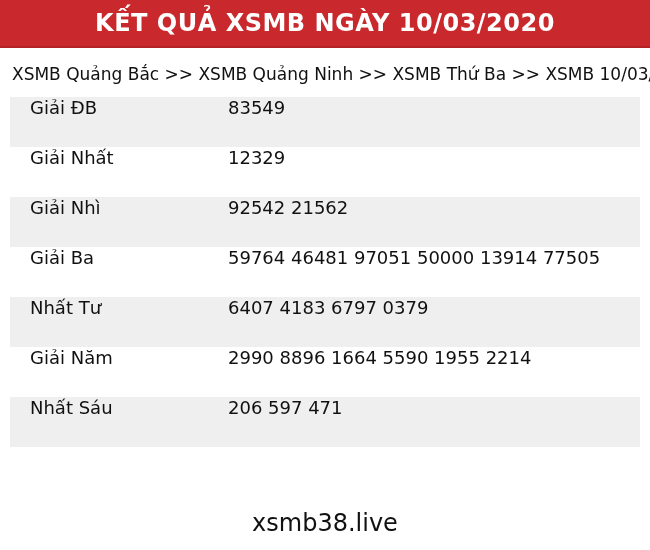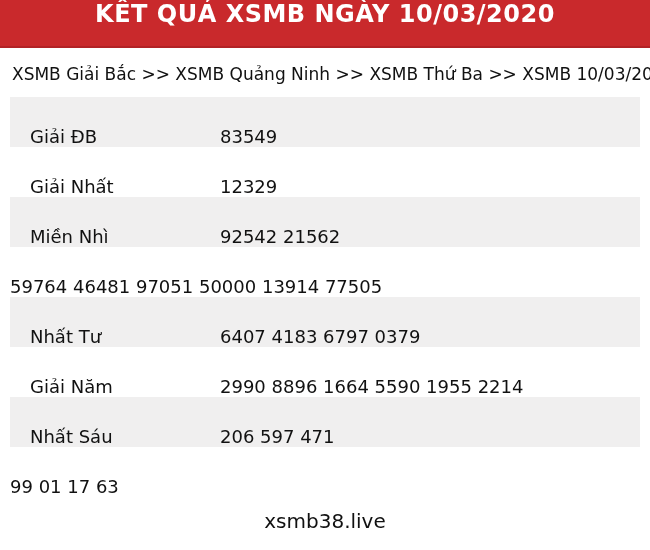--- a/index.html
+++ b/index.html
@@ -9,20 +9,21 @@
     background: #ffffff;
     font-family: "DejaVu Sans", "Liberation Sans", sans-serif;
     color: var(--text, #111111);
     overflow: hidden;
   }
   .header {
     height: 48px;
     background: var(--accent, #c9292c);
     border-bottom: 2px solid var(--accent-dark, #b22226);
     display: flex;
+    align-items: center;
     justify-content: center;
   }
   .header-title {
     color: var(--header-fg, #ffffff);
     font-size: 24px;
     font-weight: bold;
     letter-spacing: 0.5px;
     white-space: nowrap;
   }
   .breadcrumb {
@@ -32,81 +33,81 @@
   }
   .breadcrumb a.crumb {
     color: var(--text, #111111);
     text-decoration: none;
     cursor: pointer;
   }
   .breadcrumb .sep { color: var(--text, #111111); }
   .results { margin: 0 10px; }
   .row {
     display: flex;
-    align-items: flex-end;
+    align-items: flex-start;
     height: 50px;
     font-size: 18px;
   }
   .row:nth-child(odd) { background: var(--stripe, #f0efef); }
   .row-label {
     flex: 0 0 210px;
     padding-left: 20px;
   }
-  .row-numbers { flex: 1; white-space: nowrap; }
+  .row-numbers { flex: 1; white-space: nowrap; margin-left: 8px; }
   .footer {
     text-align: center;
     margin-top: 12px;
-    font-size: 20px;
+    font-size: 24px;
   }
 </style>
 </head>
 <body>
 
 <header class="header">
   <h1 class="header-title">KẾT QUẢ XSMB NGÀY 10/03/2020</h1>
 </header>
 
 <nav class="breadcrumb">
-  <a class="crumb">XSMB Giải Bắc</a>
+  <a class="crumb">XSMB Quảng Bắc</a>
   <span class="sep">&gt;&gt;</span>
   <a class="crumb">XSMB Quảng Ninh</a>
   <span class="sep">&gt;&gt;</span>
   <a class="crumb">XSMB Thứ Ba</a>
   <span class="sep">&gt;&gt;</span>
   <a class="crumb">XSMB 10/03/2020</a>
 </nav>
 
 <main class="results">
   <div class="row">
     <span class="row-label">Giải ĐB</span>
     <span class="row-numbers">83549</span>
   </div>
   <div class="row">
     <span class="row-label">Giải Nhất</span>
     <span class="row-numbers">12329</span>
   </div>
   <div class="row">
-    <span class="row-label">Miền Nhì</span>
+    <span class="row-label">Giải Nhì</span>
     <span class="row-numbers">92542 21562</span>
   </div>
   <div class="row">
+    <span class="row-label">Giải Ba</span>
     <span class="row-numbers">59764 46481 97051 50000 13914 77505</span>
   </div>
   <div class="row">
     <span class="row-label">Nhất Tư</span>
     <span class="row-numbers">6407 4183 6797 0379</span>
   </div>
   <div class="row">
     <span class="row-label">Giải Năm</span>
     <span class="row-numbers">2990 8896 1664 5590 1955 2214</span>
   </div>
   <div class="row">
     <span class="row-label">Nhất Sáu</span>
     <span class="row-numbers">206 597 471</span>
   </div>
   <div class="row">
-    <span class="row-numbers">99 01 17 63</span>
   </div>
 </main>
 
 <footer class="footer">
   <span>xsmb38.live</span>
 </footer>
 
 </body></html>

